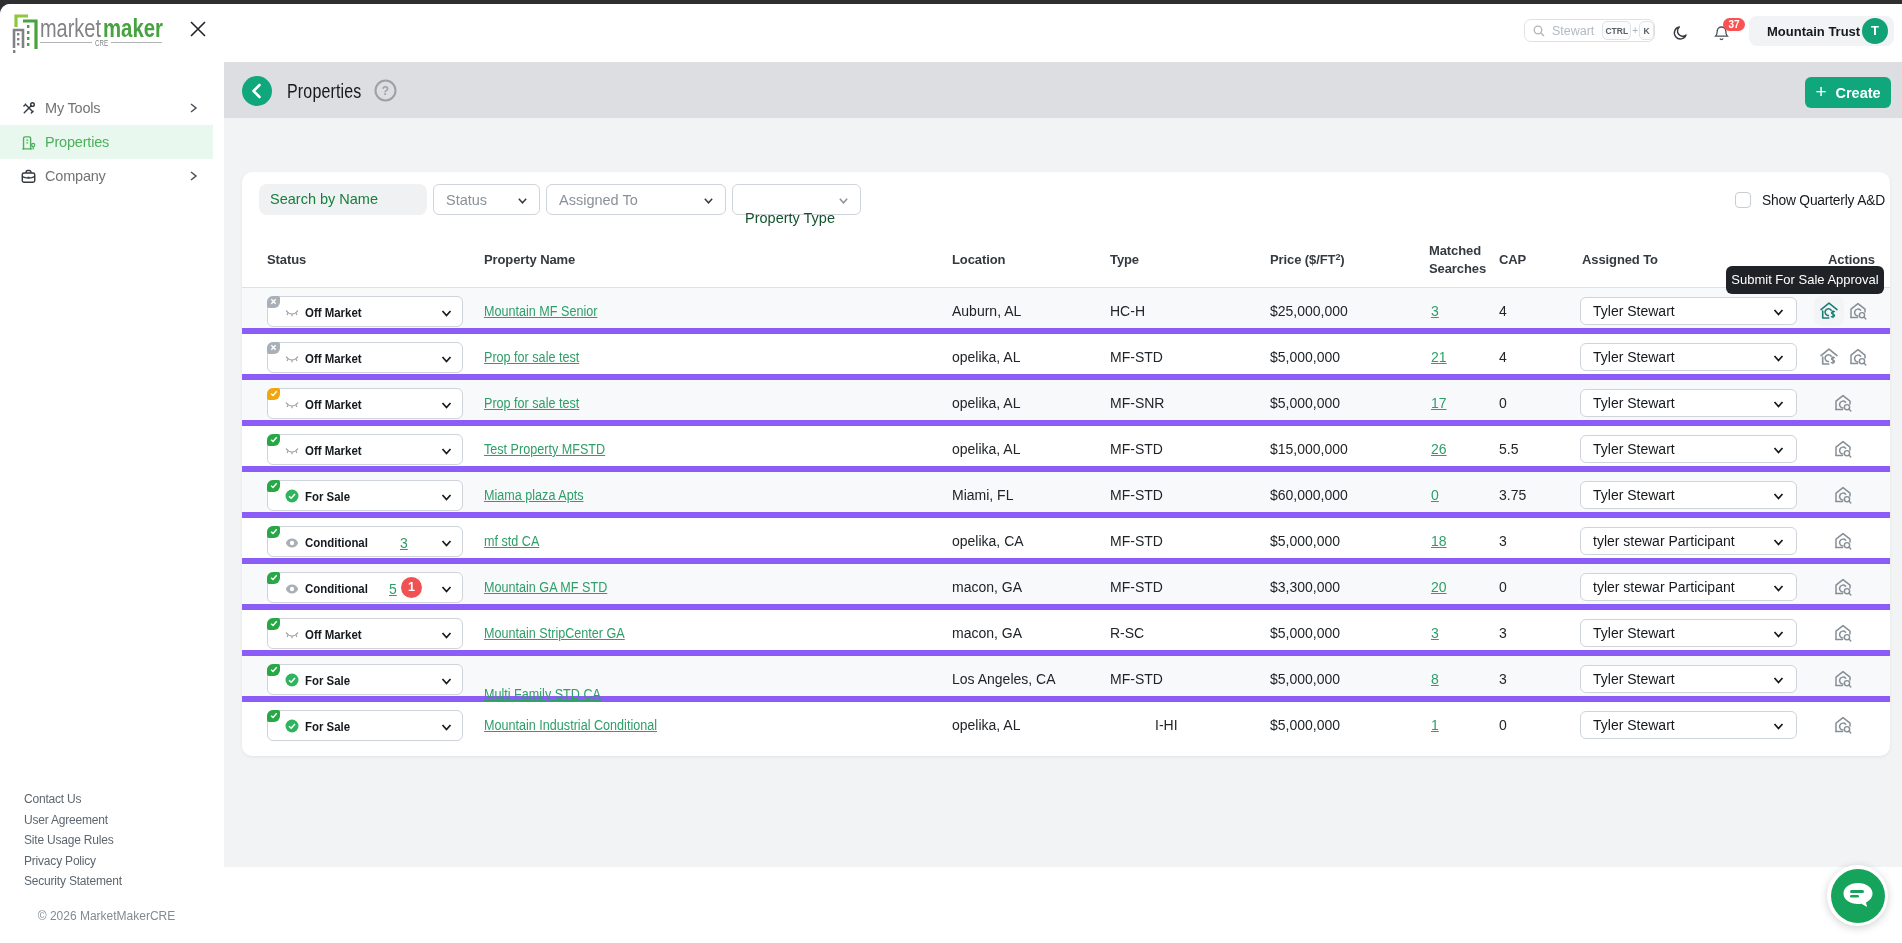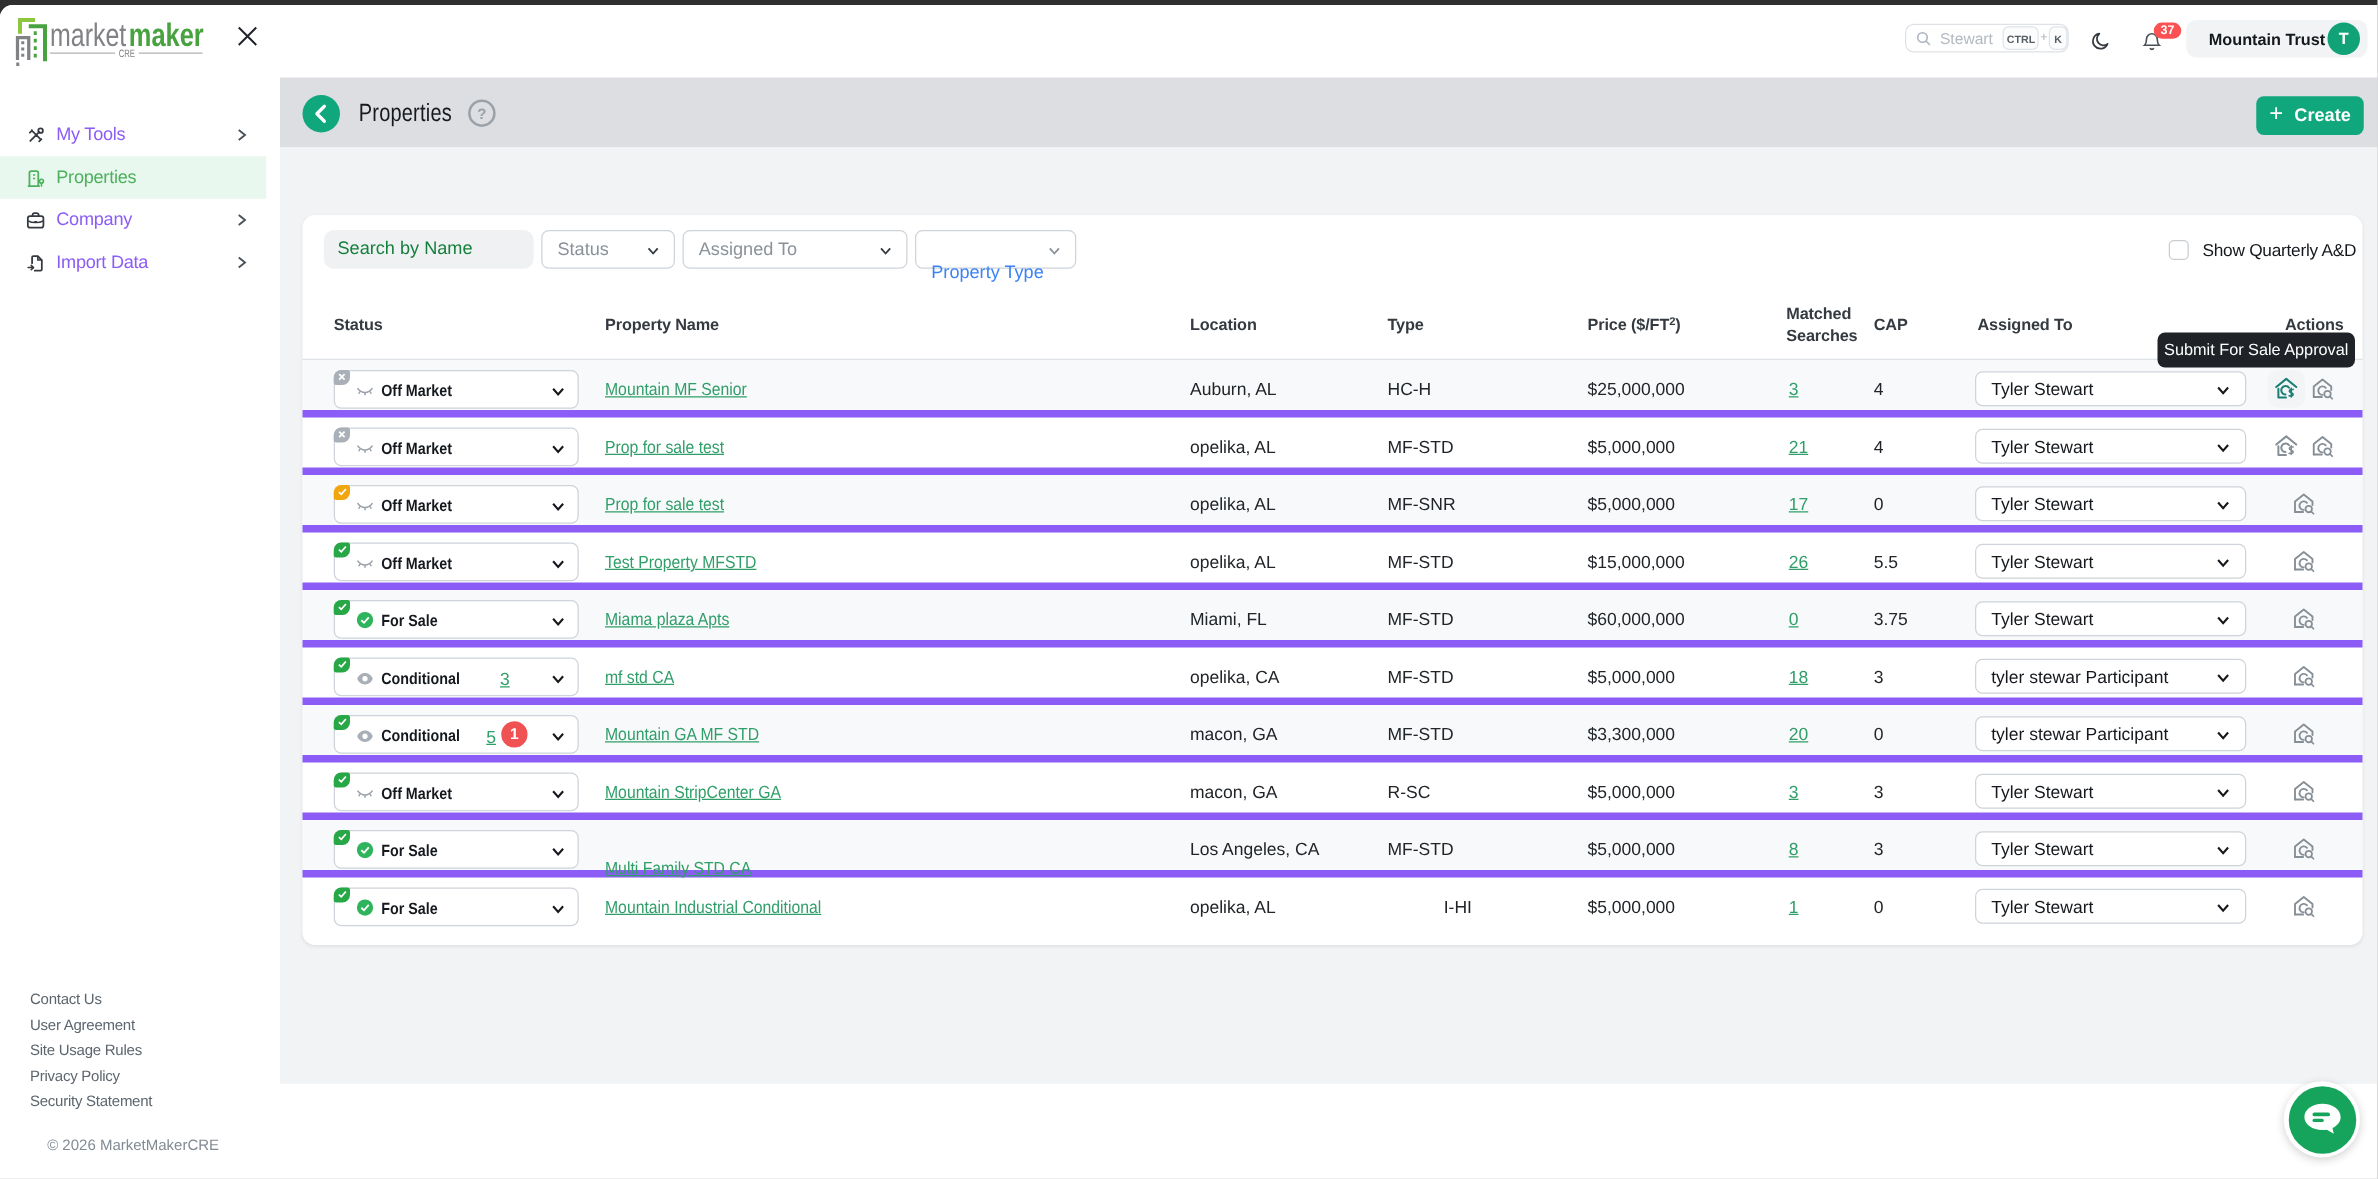--- a/index.html
+++ b/index.html
@@ -19,21 +19,21 @@
 .kk { width:15px; }
 .moon { position:absolute; left:1672px; top:21px; }
 .bell { position:absolute; left:1713px; top:21px; }
 .nbadge { position:absolute; left:1723px; top:14px; min-width:22px; height:13px; background:#fa5252; border-radius:7px; color:#fff; font-size:10px; font-weight:bold; text-align:center; line-height:13px; padding:0 3px; }
 .user { position:absolute; left:1749px; top:12px; width:145px; height:30px; background:#f1f3f5; border-radius:8px; display:flex; align-items:center; }
 .user .uname { font-size:13px; font-weight:bold; color:#15191d; margin-left:18px; }
 .avatar { position:absolute; right:6px; top:2px; width:26px; height:26px; border-radius:50%; background:#11a277; color:#fff; font-size:13px; font-weight:bold; text-align:center; line-height:26px; }
 
 .sidebar { position:absolute; top:54px; left:0; width:224px; height:885px; background:#fff; }
 .nav { position:absolute; top:33px; left:0; width:213px; }
-.nitem { height:34px; display:flex; align-items:center; position:relative; color:#8b5cf6; font-size:14.5px; letter-spacing:-0.2px; }
+.nitem { height:34px; display:flex; align-items:center; position:relative; color:#737373; font-size:14.5px; letter-spacing:-0.2px; }
 .nitem .ic { width:17px; height:17px; margin-left:20px; }
 .nitem .lbl { margin-left:8px; }
 .nitem .chev { position:absolute; right:14px; top:11px; }
 .nitem.active { background:#e8f8ee; color:#4cb05c; }
 .sfoot { position:absolute; left:24px; top:734px; font-size:12px; color:#5d666e; letter-spacing:-0.2px; }
 .sfoot div { margin-bottom:7.5px; height:13px; }
 .copyr { position:absolute; left:0; top:851px; width:213px; text-align:center; font-size:12px; color:#828a92; }
 
 .main { position:absolute; top:54px; left:224px; width:1678px; height:885px; background:#fff; }
 .toolbar { position:absolute; top:4px; left:0; width:1678px; height:56px; background:#dcdee1; }
@@ -163,31 +163,20 @@
             <rect x="3.2" y="7" width="17.6" height="13" rx="2.5" fill="none" stroke="#343a40" stroke-width="2"></rect>
             <path d="M8.5 7 V6 a2.5 2.5 0 0 1 2.5-2.5 h2 A2.5 2.5 0 0 1 15.5 6 v1" fill="none" stroke="#343a40" stroke-width="2"></path>
             <path d="M3.5 12.2 c4 2.6 13 2.6 17 0" fill="none" stroke="#343a40" stroke-width="1.8"></path>
             <path d="M10.5 13.5 h3" stroke="#343a40" stroke-width="2"></path>
           </svg>
           <span class="lbl">Company</span>
           <svg class="chev" width="12" height="12" viewBox="0 0 12 12">
             <path d="M4 2 L9 6 L4 10" stroke="#495057" stroke-width="1.5" fill="none"></path>
           </svg>
         </div>
-      <div class="nitem">
-          <svg class="ic" viewBox="0 0 24 24">
-            <path d="M8 12 V5.5 a1.5 1.5 0 0 1 1.5-1.5 H14.5 L19 8.5 V19 a1.5 1.5 0 0 1 -1.5 1.5 H11" fill="none" stroke="#343a40" stroke-width="2" stroke-linecap="round"></path>
-            <path d="M14.5 4 V8.5 H19" fill="none" stroke="#343a40" stroke-width="1.8"></path>
-            <path d="M3.5 17 h6 M7 14.5 L9.7 17 L7 19.5" fill="none" stroke="#343a40" stroke-width="1.8" stroke-linecap="round" stroke-linejoin="round"></path>
-          </svg>
-          <span class="lbl">Import Data</span>
-          <svg class="chev" width="12" height="12" viewBox="0 0 12 12">
-            <path d="M4 2 L9 6 L4 10" stroke="#495057" stroke-width="1.5" fill="none"></path>
-          </svg>
-        </div>
     </div>
     <div class="sfoot">
       <div>Contact Us</div>
       <div>User Agreement</div>
       <div>Site Usage Rules</div>
       <div>Privacy Policy</div>
       <div>Security Statement</div>
     </div>
     <div class="copyr">© 2026 MarketMakerCRE</div>
   </div>
@@ -213,21 +202,21 @@
                 <path d="M2 4 L6 8.5 L10 4" stroke="#343a40" stroke-width="1.6" fill="none"></path>
               </svg>
             </div>
           <div class="fsel" style="width:180px; margin-left:6px;">
               <span class="tx">Assigned To</span>
               <svg class="chev" width="11" height="11" viewBox="0 0 12 12">
                 <path d="M2 4 L6 8.5 L10 4" stroke="#343a40" stroke-width="1.6" fill="none"></path>
               </svg>
             </div>
           <div class="fsel" style="width:129px; margin-left:6px;">
-              <span class="tx" style="color:#3b82f6;margin-top:36px;">Property Type</span>
+              <span class="tx" style="color:#14532d;margin-top:36px;">Property Type</span>
               <svg class="chev" width="11" height="11" viewBox="0 0 12 12">
                 <path d="M2 4 L6 8.5 L10 4" stroke="#8a9199" stroke-width="1.6" fill="none"></path>
               </svg>
             </div>
         </div>
         <div class="qad">
             <span class="cb"></span>
             <span class="qtx">Show Quarterly A&amp;D</span>
           </div>
         <div class="thead">

